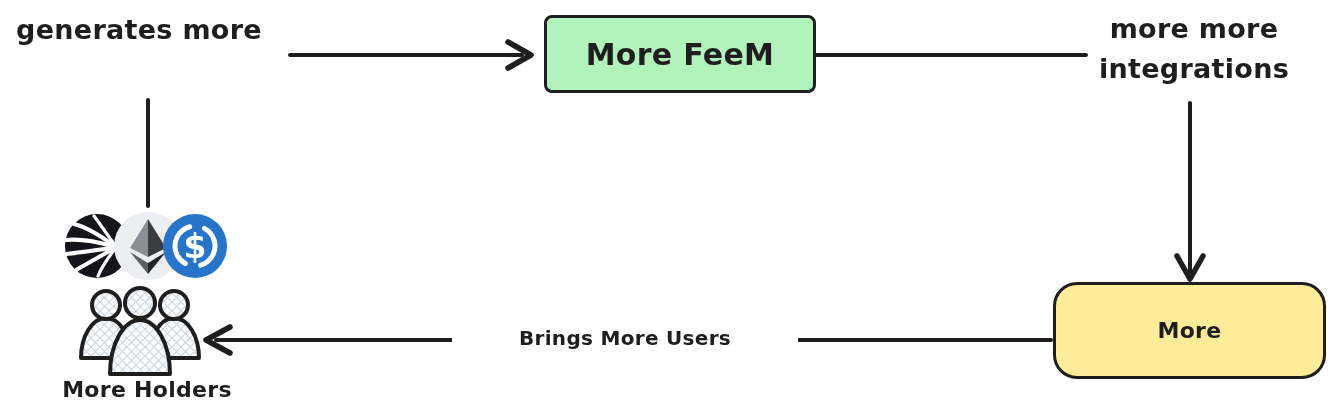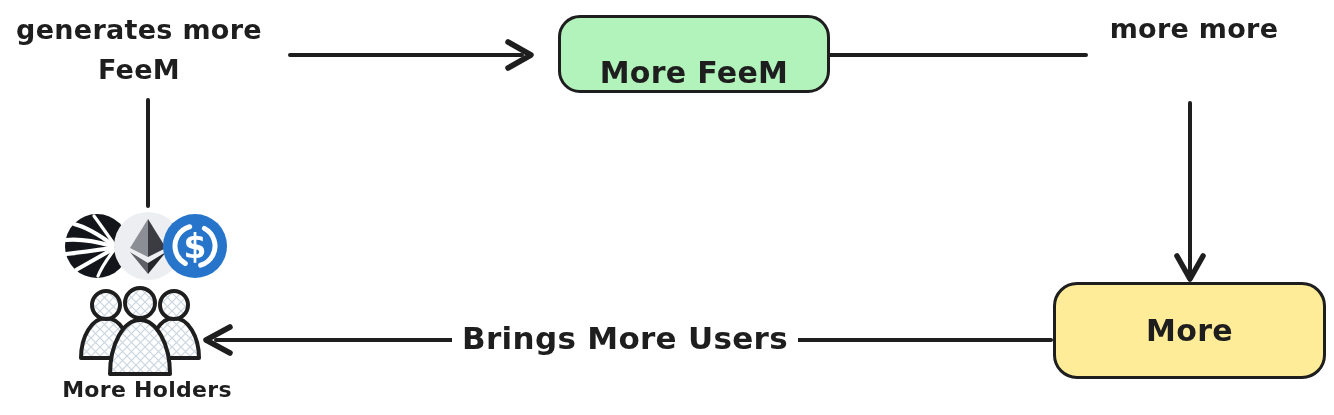--- a/index.html
+++ b/index.html
@@ -22,38 +22,37 @@
   }
   .edge-label-corner{font-size:27px;line-height:40px;}
   .node{
     box-sizing:border-box;
     border:3.5px solid var(--stroke,#1e1e1e);
     display:flex;flex-direction:column;
     align-items:center;justify-content:center;
     font-weight:bold;letter-spacing:.3px;
   }
   .node-green{
-    left:558px;top:15px;width:272px;height:78px;
-    border-radius:22px;
+    left:544px;top:15px;width:272px;height:78px;
+    border-radius:8px;
     background:var(--green-fill,#b2f2bb);
     font-size:30px;
-    justify-content:flex-end;
   }
   .node-yellow{
     left:1053px;top:282px;width:273px;height:97px;
     border-radius:24px;
     background:var(--yellow-fill,#ffec99);
-    font-size:30px;line-height:40px;
+    font-size:22px;line-height:40px;
   }
   .label-generates{left:2px;top:10px;width:274px;}
   .label-funds{left:1070px;top:9px;width:248px;}
   .label-brings{
     left:452px;top:315px;width:346px;
     background:#ffffff;
-    font-size:31px;line-height:46px;
+    font-size:20px;line-height:46px;
   }
   .label-holders{left:38px;top:372px;width:218px;font-size:22px;line-height:36px;}
 </style>
 </head>
 <body>
 
 <div class="canvas">
 
   <svg class="layer" width="1334" height="415" viewBox="0 0 1334 415">
     <g stroke="#1e1e1e" stroke-width="4" fill="none" stroke-linecap="round" stroke-linejoin="round">
@@ -68,29 +67,29 @@
 
       <path d="M 1051 340 L 216 340"></path>
       <path d="M 230 327 L 206 340 L 230 353" stroke-width="5.5"></path>
 
       <path d="M 148 100 L 148 206"></path>
     </g>
   </svg>
 
   <div class="abs hand edge-label-corner label-generates">
     <div>generates more</div>
-    <div>FeeM</div>
   </div>
 
   <div class="abs node node-green">
     <span>More FeeM</span>
   </div>
 
   <div class="abs hand edge-label-corner label-funds">
     <div>more more</div>
+    <div>integrations</div>
   </div>
 
   <div class="abs node node-yellow">
     <span>More</span>
   </div>
 
   <div class="abs hand label-brings">Brings More Users</div>
 
   <svg class="abs" style="left:60px;top:210px;" width="170" height="72" viewBox="0 0 170 72">
 

